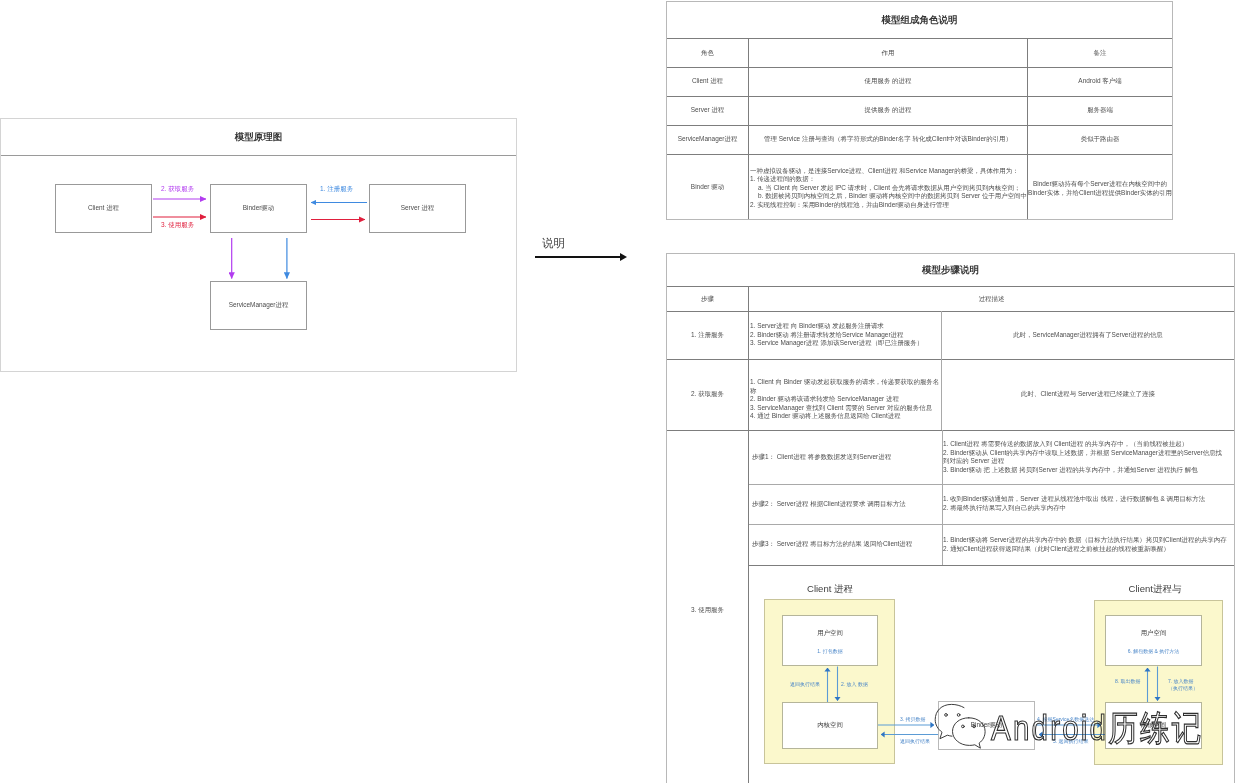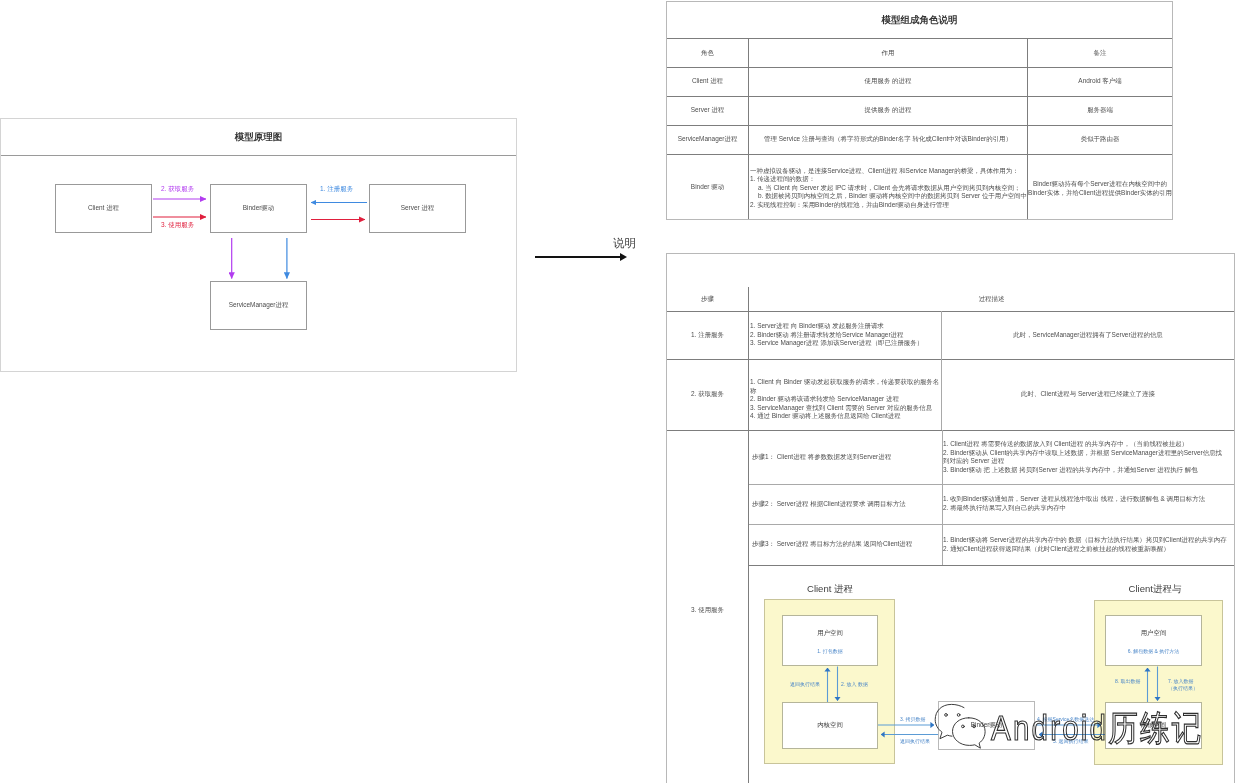--- a/index.html
+++ b/index.html
@@ -13,21 +13,21 @@
   
   #principle{left:0px;top:118px;width:517px;height:254px;
              border:1px solid #d4d4d4;background:#fff;}
   #principle-title{left:0px;top:0px;width:515px;height:37px;
              border-bottom:1px solid #9a9a9a;font-size:9.5px;font-weight:bold;color:#333;}
   .pnode{border:1px solid #999999;background:#fff;font-size:6.45px;color:#4a4a4a;}
   .elabel{font-size:6.5px;white-space:nowrap;}
 
   
   #transition{left:530px;top:235px;width:110px;height:34px;}
-  #transition .tlabel{position:absolute;left:4px;top:0;width:102px;text-align:right;
+  #transition .tlabel{position:absolute;left:12px;top:0;width:102px;text-align:left;
       font-size:11.5px;color:#3b3b3b;line-height:12px;padding-top:2px;}
   #transition .tline{position:absolute;left:5px;top:21.2px;width:86px;height:2.2px;background:#121212;}
   #transition .thead{position:absolute;left:89.5px;top:17.8px;width:0;height:0;
       border-left:7.5px solid #121212;border-top:4.6px solid transparent;border-bottom:4.6px solid transparent;}
 
   
   .tbl{border:1px solid #b8b8b8;background:#fff;}
   .ttitle{font-size:9.5px;font-weight:bold;color:#333;border-bottom:1px solid #7d7d7d;}
   .vline{background:#7d7d7d;width:1px;}
   .hline{background:#7d7d7d;height:1px;}
@@ -137,20 +137,21 @@
     <div style="padding-left:8px;">b. 数据被拷贝到内核空间之后，Binder 驱动将内核空间中的数据拷贝到 Server 位于用户空间中</div>
     <div>2. 实现线程控制：采用Binder的线程池，并由Binder驱动自身进行管理</div>
   </div>
   <div class="abs cellt ctr" style="left:361px;top:154px;width:144px;height:66px;flex-direction:column;">
     <div>Binder驱动持有每个Server进程在内核空间中的</div>
     <div>Binder实体，并给Client进程提供Binder实体的引用</div>
   </div>
 </div>
 
 <div class="abs tbl" id="step-table" style="left:666px;top:253px;width:569px;height:532px;">
+  <div class="abs ctr ttitle" style="left:0;top:0;width:567px;height:33px;">模型步骤说明</div>
 
   <div class="abs vline" style="left:81px;top:33px;height:497px;"></div>
 
   <div class="abs hline" style="left:0;top:57px;width:567px;"></div>
 
   <div class="abs hline" style="left:0;top:105px;width:567px;"></div>
   <div class="abs hline" style="left:0;top:176px;width:567px;"></div>
 
   <div class="abs ctr cellc" style="left:0;top:33px;width:81px;height:24px;">步骤</div>
   <div class="abs ctr cellc" style="left:82px;top:33px;width:485px;height:24px;">过程描述</div>

